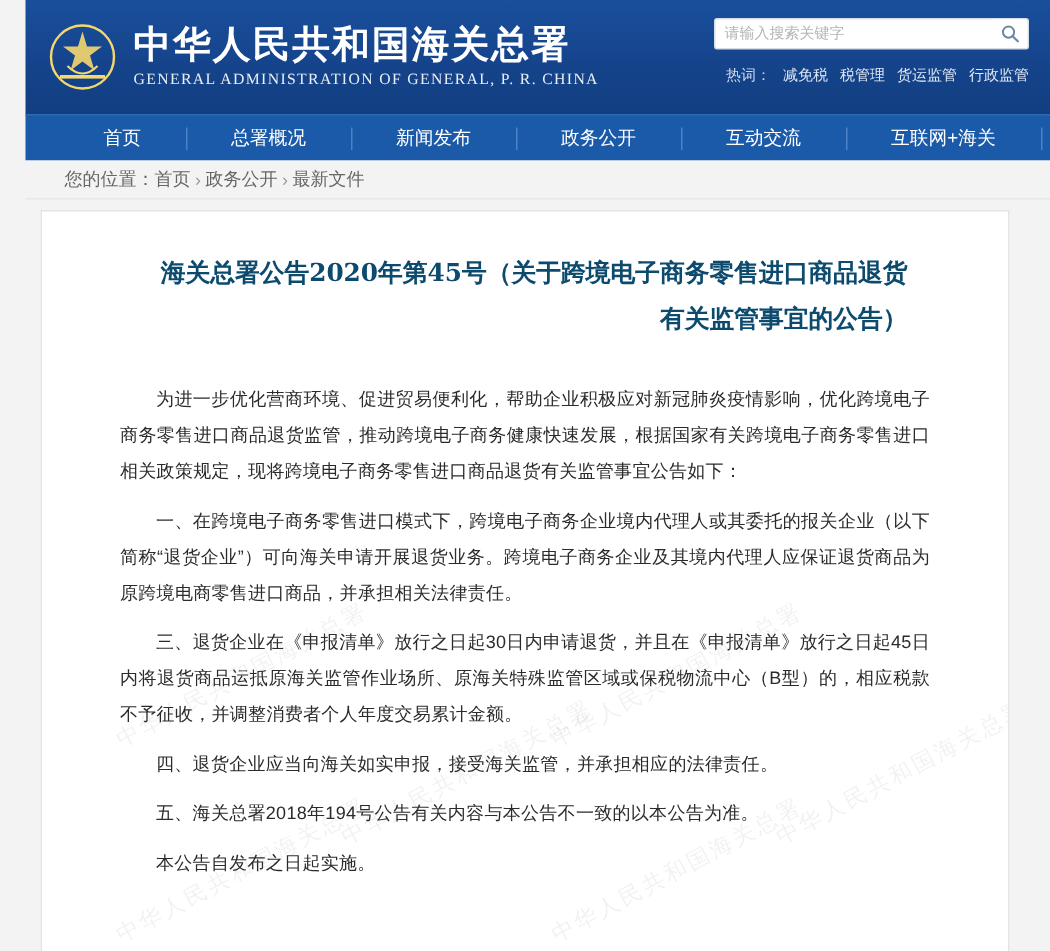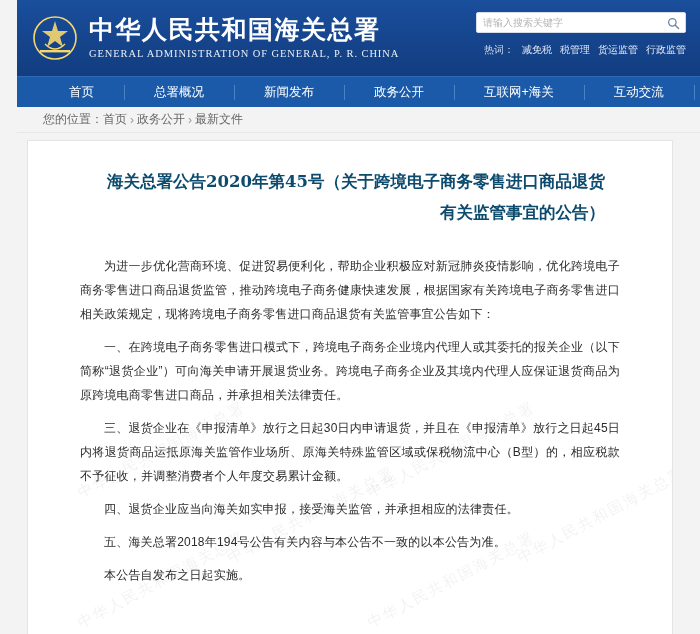--- a/index.html
+++ b/index.html
@@ -55,21 +55,21 @@
   }
 
   .header-right {
     position: absolute;
     right: 14px;
     top: 12px;
     width: 210px;
   }
   .searchbar {
     display: flex;
-    align-items: flex-start;
+    align-items: center;
     background: #ffffff;
     border-radius: 2px;
     height: 21px;
     overflow: hidden;
     border: 1px solid #d7dde6;
   }
   .searchbar input {
     border: none;
     outline: none;
     flex: 1;
@@ -234,22 +234,22 @@
         <a href="#">行政监管</a>
       </div>
     </div>
   </div>
 
   <div class="nav">
     <div class="nav-item">首页</div>
     <div class="nav-item">总署概况</div>
     <div class="nav-item">新闻发布</div>
     <div class="nav-item">政务公开</div>
+    <div class="nav-item">互动交流</div>
     <div class="nav-item">互联网+海关</div>
-    <div class="nav-item">互动交流</div>
     <div class="nav-item">专题专栏</div>
   </div>
 
   <div class="breadcrumb">
     <span>您的位置：</span>
     <a href="#">首页</a>
     <span class="sep">›</span>
     <a href="#">政务公开</a>
     <span class="sep">›</span>
     <a href="#">最新文件</a>

